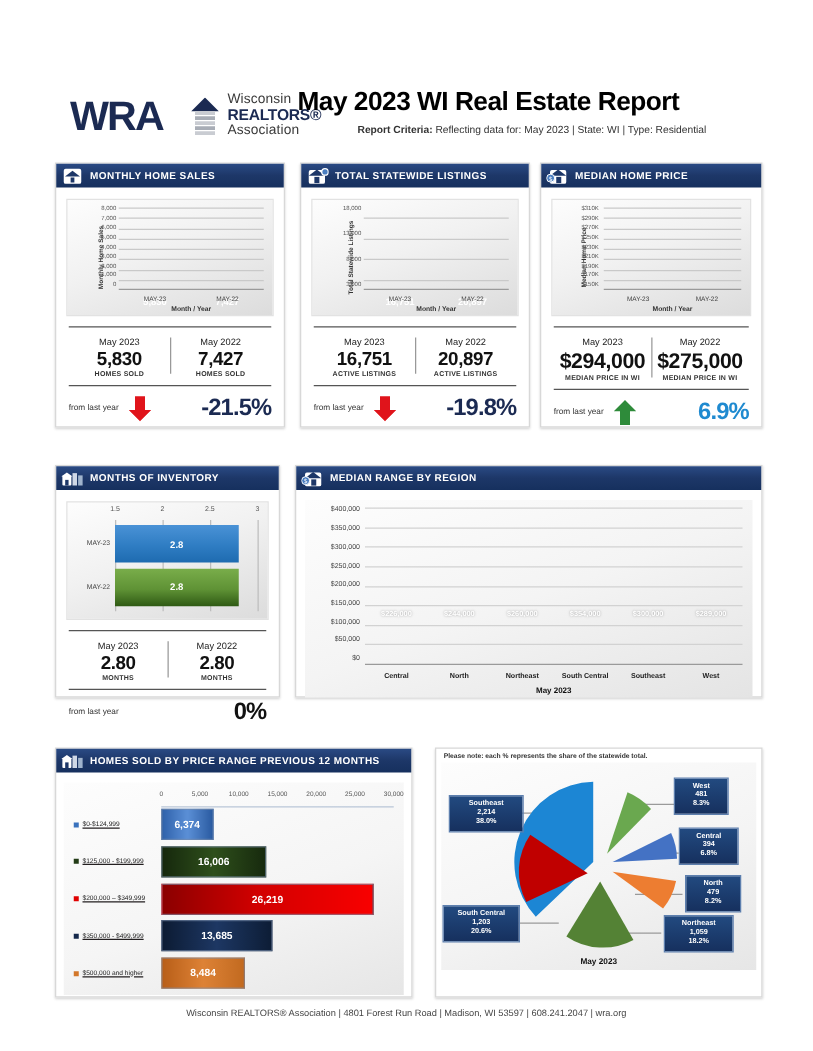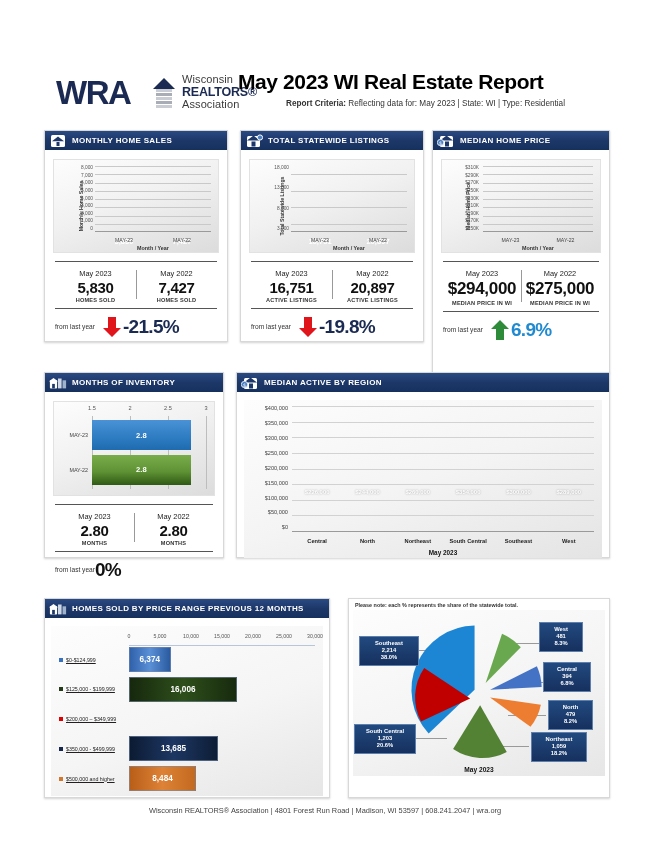--- a/index.html
+++ b/index.html
@@ -120,21 +120,21 @@
   .kpi-unit { font-size: 5.6px; font-weight: bold; color: #333; letter-spacing: .2px; margin-top: 1px; }
 
   .kpi-change {
     margin: 5px 10px 0 10px; padding-top: 6px;
     border-top: 1px solid #555;
     display: flex; align-items: center; height: 30px;
   }
   .kpi-from { font-size: 6.6px; color: #333; flex: none; }
   .arrow { width: 22px; height: 22px; margin-left: 6px; flex: none; }
   .kpi-pct {
-    flex: 1; text-align: left; font-size: 19px; font-weight: bold;
+    flex: 1; text-align: right; font-size: 19px; font-weight: bold;
     color: #1b2a52; letter-spacing: -.7px;
   }
 
   
   .inv-plot { margin: 9px 8px 0 8px; height: 95px; position: relative; }
   .inv-xticks {
     position: absolute; left: 38px; right: 8px; top: 3px; height: 9px;
   }
   .inv-xticks span {
     position: absolute; transform: translateX(-50%);
@@ -396,21 +396,21 @@
 
   <div class="kpi-change">
     <div class="kpi-from">from last year</div>
     <svg class="arrow" viewBox="0 0 22 22">
       <polygon points="7,1 15,1 15,12 20,12 11,21 2,12 7,12" fill="#e0141b"></polygon>
     </svg>
     <div class="kpi-pct">-19.8%</div>
   </div>
 </div>
 
-<div class="panel" style="left:432px; top:130px; width:178px; height:243px;">
+<div class="panel" style="left:432px; top:130px; width:178px; height:212px;">
   <div class="panel-head">
     <svg class="ico" viewBox="0 0 18 14">
       <rect x="3" y="2" width="13" height="11" rx="1.5" fill="#fff"></rect>
       <polygon points="9.5,1.5 16,6.5 3,6.5" fill="#1d3768"></polygon>
       <rect x="8" y="7.5" width="4" height="5" fill="#1d3768"></rect>
       <circle cx="3.5" cy="8.5" r="3.2" fill="#4a7ec0" stroke="#fff" stroke-width=".8"></circle>
       <text x="3.5" y="10.6" font-size="5" fill="#fff" text-anchor="middle" font-family="DejaVu Sans">$</text>
     </svg>
     <div class="ttl">MEDIAN HOME PRICE</div>
   </div>
@@ -532,21 +532,21 @@
 
 <div class="panel" style="left:236px; top:372px; width:374px; height:186px;">
   <div class="panel-head">
     <svg class="ico" viewBox="0 0 18 14">
       <rect x="3" y="2" width="13" height="11" rx="1.5" fill="#fff"></rect>
       <polygon points="9.5,1.5 16,6.5 3,6.5" fill="#1d3768"></polygon>
       <rect x="8" y="7.5" width="4" height="5" fill="#1d3768"></rect>
       <circle cx="3.5" cy="8.5" r="3.2" fill="#4a7ec0" stroke="#fff" stroke-width=".8"></circle>
       <text x="3.5" y="10.6" font-size="5" fill="#fff" text-anchor="middle" font-family="DejaVu Sans">$</text>
     </svg>
-    <div class="ttl">MEDIAN ACTIVE BY REGION</div>
+    <div class="ttl">MEDIAN RANGE BY REGION</div>
   </div>
 
   <div class="mpr-plot">
     <div class="mpr-yticks">
       <span>$400,000</span>
       <span>$350,000</span>
       <span>$300,000</span>
       <span>$250,000</span>
       <span>$200,000</span>
       <span>$150,000</span>
@@ -640,28 +640,31 @@
         </div>
         <div class="hsr-bar" style="width:41.5px; background:linear-gradient(to right,#2f62ab 0%,#5b8fd6 50%,#2a5ba1 100%)">
           <div class="v">6,374</div>
         </div>
       </div>
       <div class="hsr-row">
         <div class="hsr-key">
           <div class="hsr-sw" style="background:#233c17"></div>
           <span>$125,000 - $199,999</span>
         </div>
-        <div class="hsr-bar" style="width:108px; background:linear-gradient(to right,#16280d 0%,#2e4f1b 50%,#172a0e 100%)">
+        <div class="hsr-bar" style="width:84px; background:linear-gradient(to right,#16280d 0%,#2e4f1b 50%,#172a0e 100%)">
           <div class="v">16,006</div>
         </div>
       </div>
       <div class="hsr-row">
         <div class="hsr-key">
           <div class="hsr-sw" style="background:#e00000"></div>
           <span>$200,000 – $349,999</span>
+        </div>
+        <div class="hsr-bar" style="width:170px; background:linear-gradient(to right,#8b0000 0%,#d10000 45%,#f80000 100%)">
+          <div class="v">26,219</div>
         </div>
       </div>
       <div class="hsr-row">
         <div class="hsr-key">
           <div class="hsr-sw" style="background:#15284b"></div>
           <span>$350,000 - $499,999</span>
         </div>
         <div class="hsr-bar" style="width:89px; background:linear-gradient(to right,#0c1b33 0%,#1d3763 50%,#0d1d36 100%)">
           <div class="v">13,685</div>
         </div>

